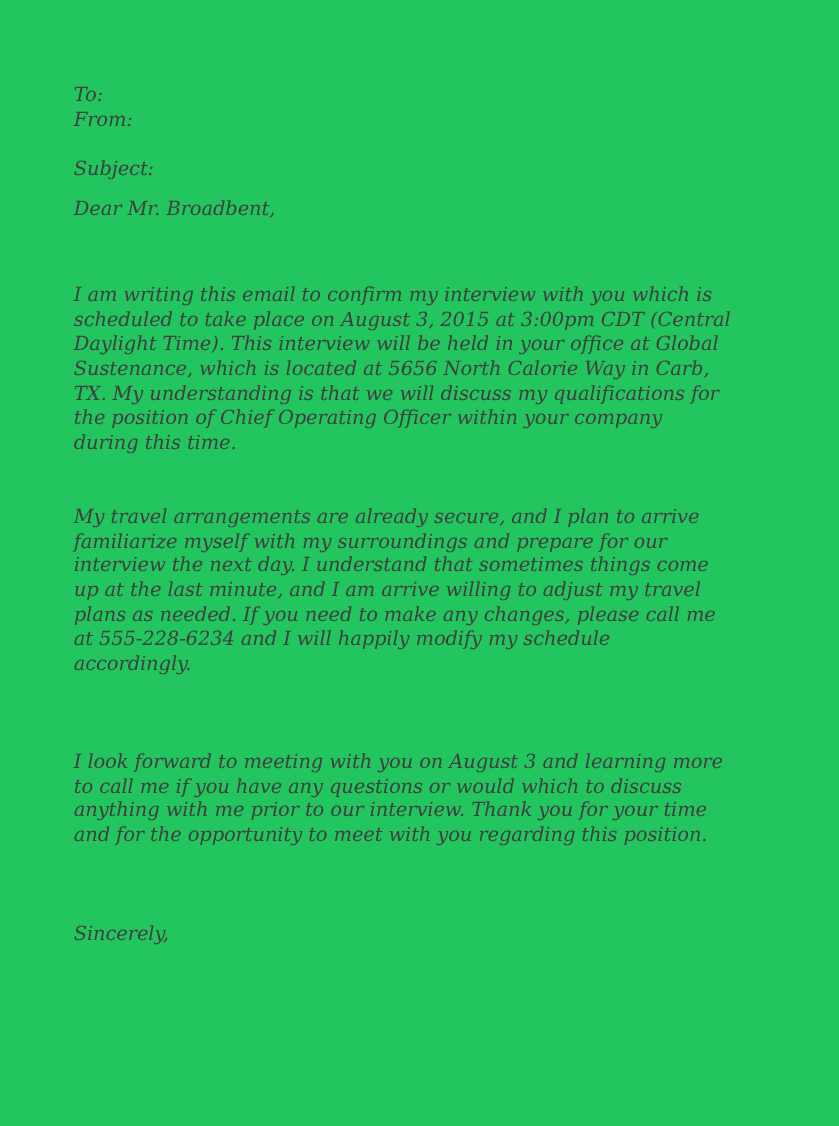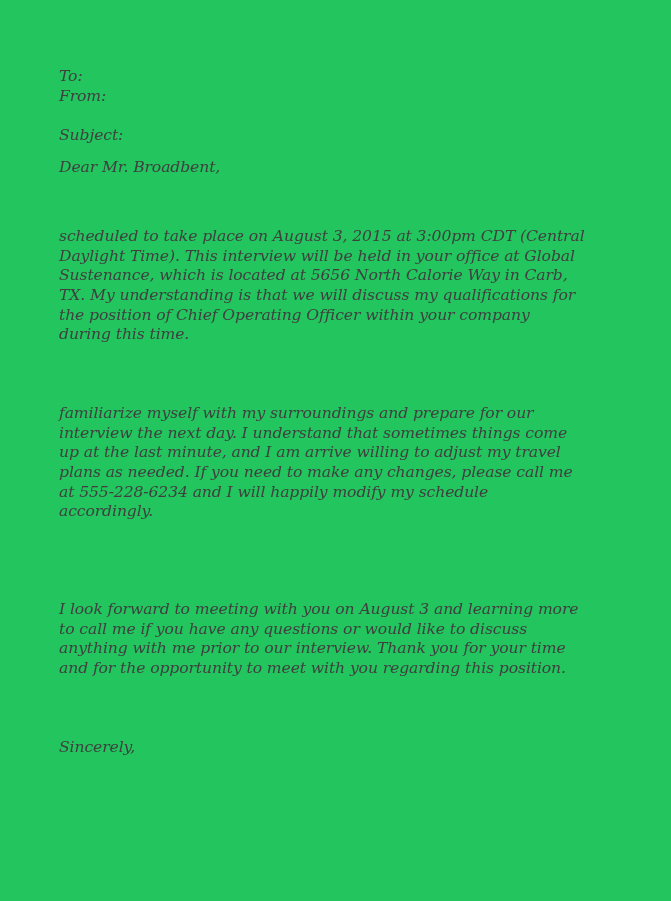--- a/index.html
+++ b/index.html
@@ -52,40 +52,42 @@
 
 <div class="page">
 
   <div class="line" style="top:66px;">To:</div>
   <div class="line" style="top:86px;">From:</div>
   <div class="line" style="top:125px;">Subject:</div>
 
   <div class="line" style="top:157px;">Dear Mr. Broadbent,</div>
 
   <div class="para" style="top:227px;">
+    <span>I am writing this email  to confirm my interview with you which is</span>
     <span>scheduled to take place on August 3, 2015 at 3:00pm CDT (Central</span>
     <span>Daylight Time). This interview will be held in your office at Global</span>
     <span>Sustenance, which is located at 5656 North Calorie Way in Carb,</span>
     <span>TX. My understanding is that we will discuss my qualifications for</span>
     <span>the position of Chief Operating Officer within your company</span>
     <span>during this time.</span>
   </div>
 
   <div class="para" style="top:404px;">
+    <span>My travel arrangements are already secure, and I plan to arrive</span>
     <span>familiarize myself with my surroundings and prepare for our</span>
     <span>interview the next day. I understand that sometimes things come</span>
     <span>up at the last minute, and I am arrive willing to adjust my travel</span>
     <span>plans as needed. If you need to make any changes, please call me</span>
     <span>at 555-228-6234 and I will happily modify my schedule</span>
     <span>accordingly.</span>
   </div>
 
   <div class="para" style="top:600px;">
     <span>I look forward to meeting with you on August 3 and learning more</span>
-    <span>to call me if you have any questions or would like to discuss</span>
+    <span>to call me if you have any questions or would which to discuss</span>
     <span>anything with me prior to our interview. Thank you for your time</span>
     <span>and for the opportunity to meet with you regarding this position.</span>
   </div>
 
   <div class="line" style="top:737px;">Sincerely,</div>
 
 
 </div>
 
 </body></html>

